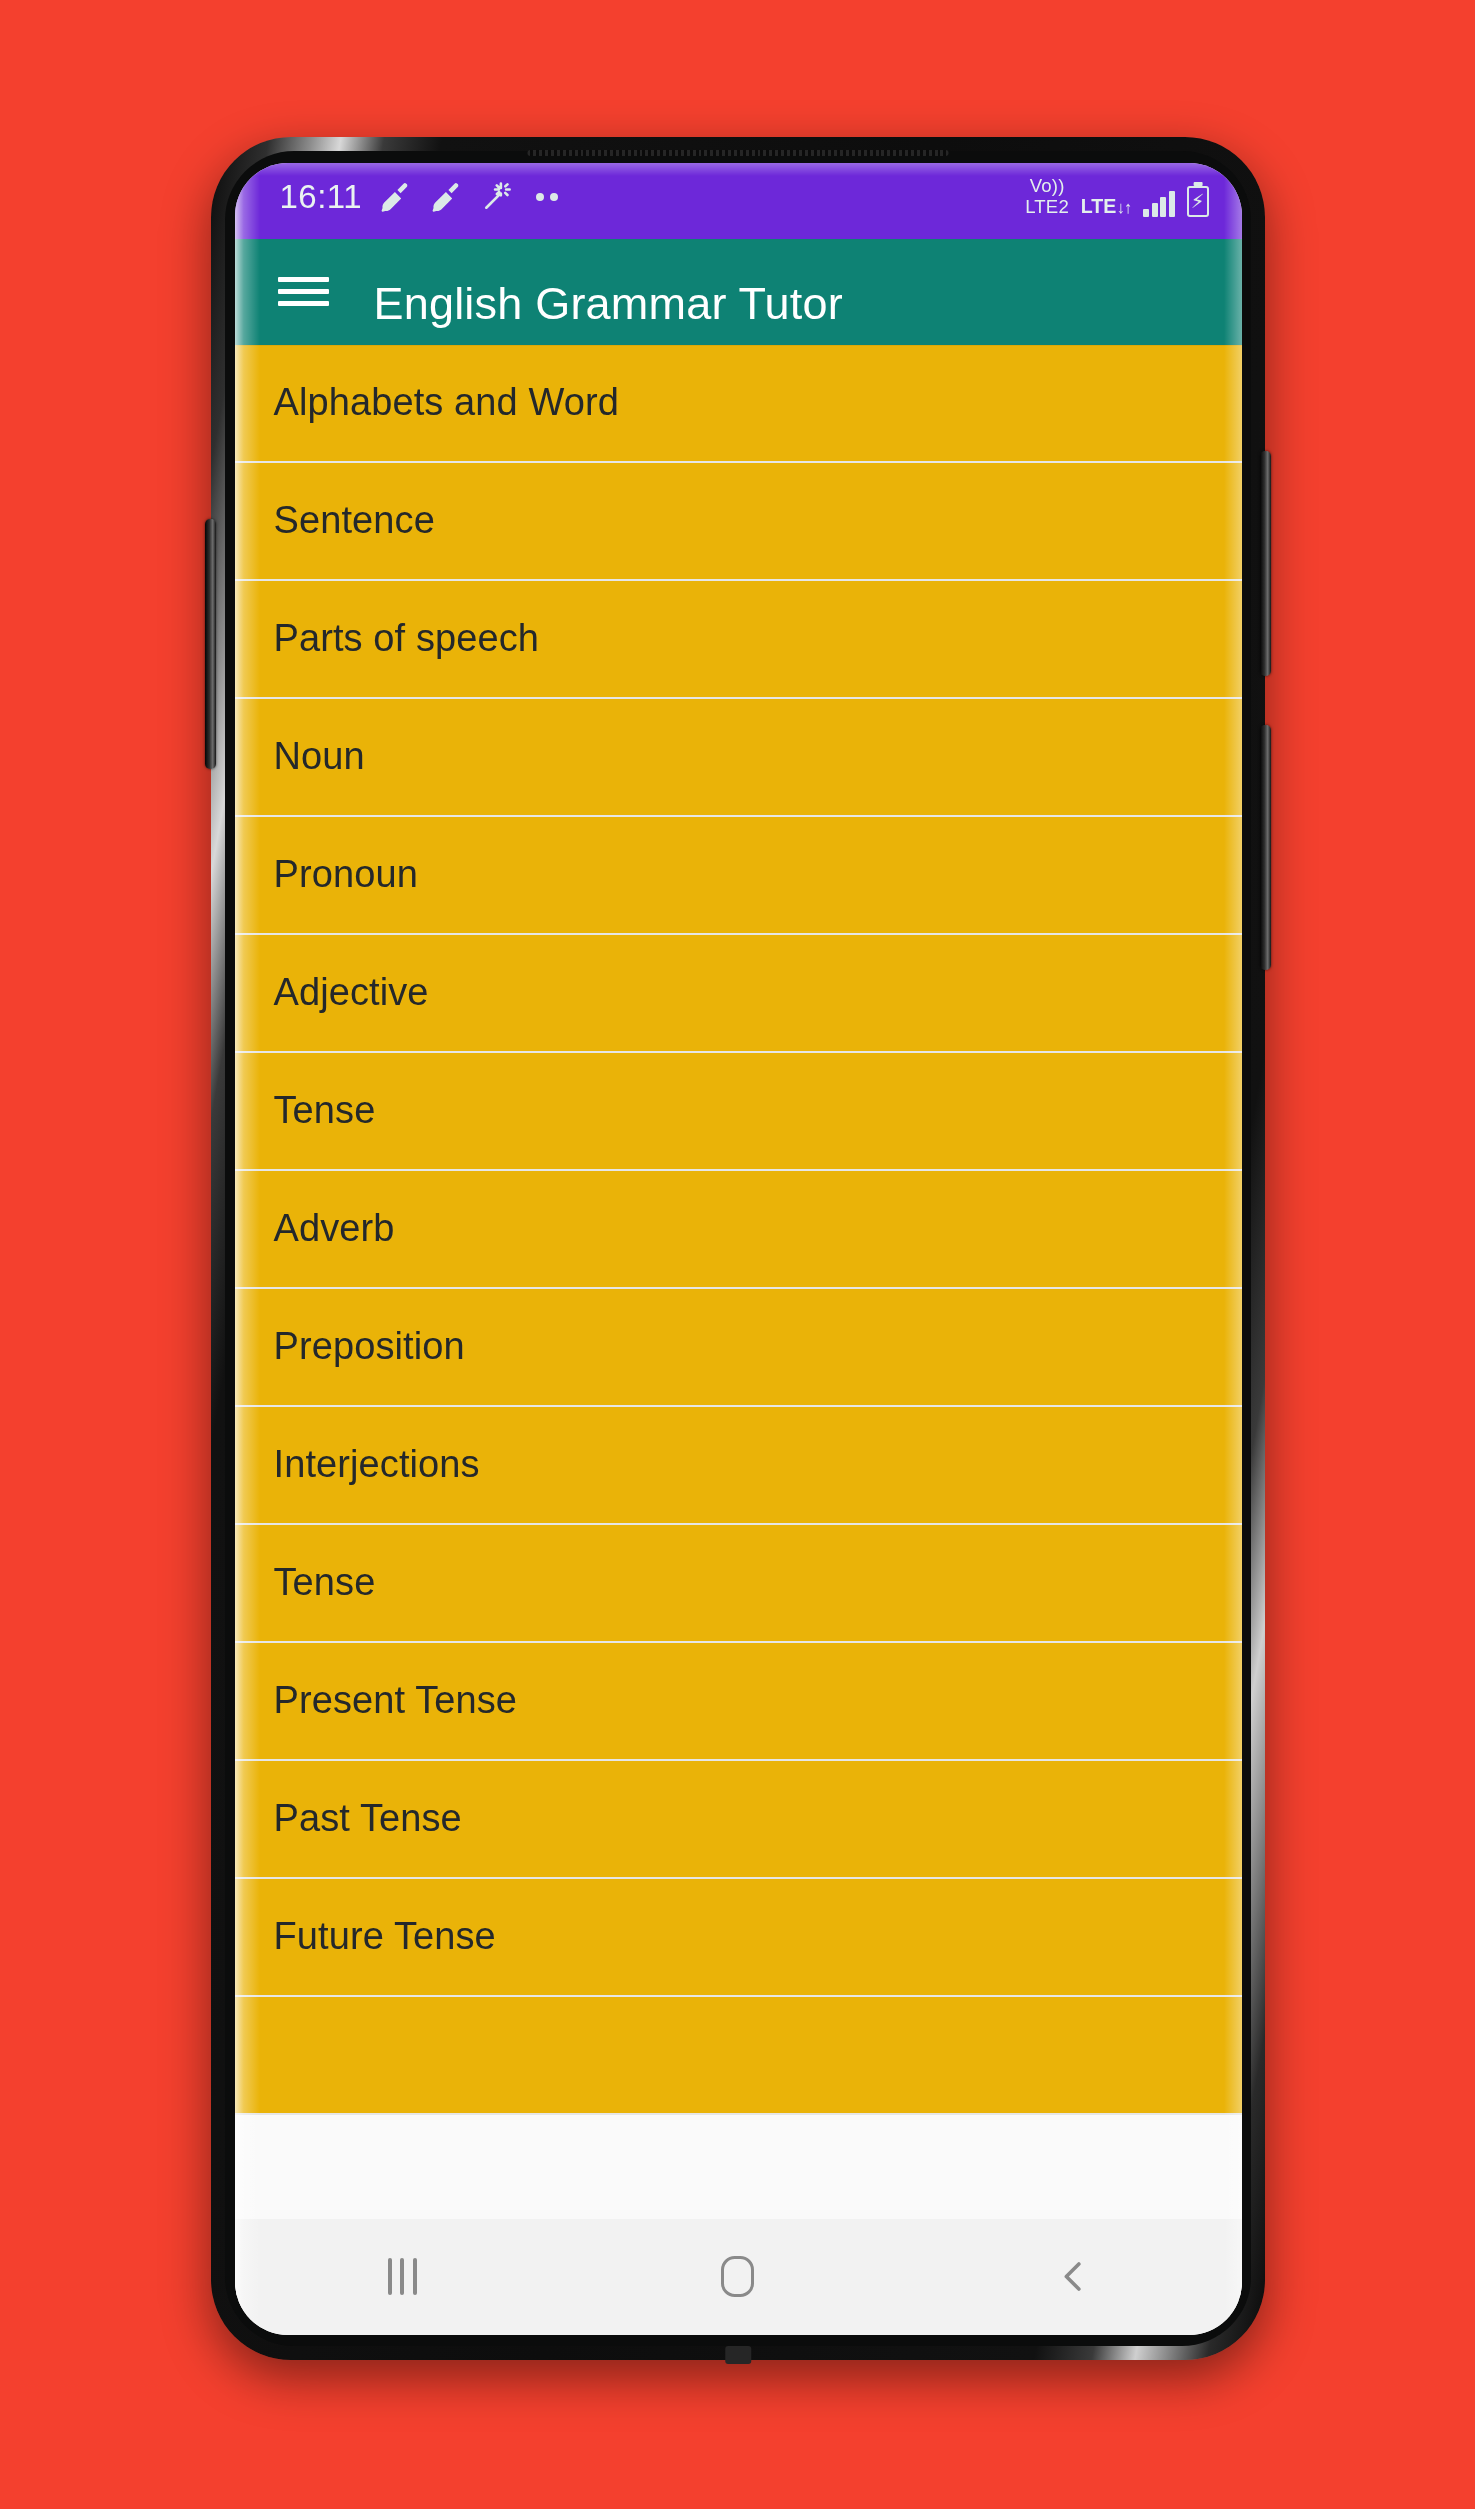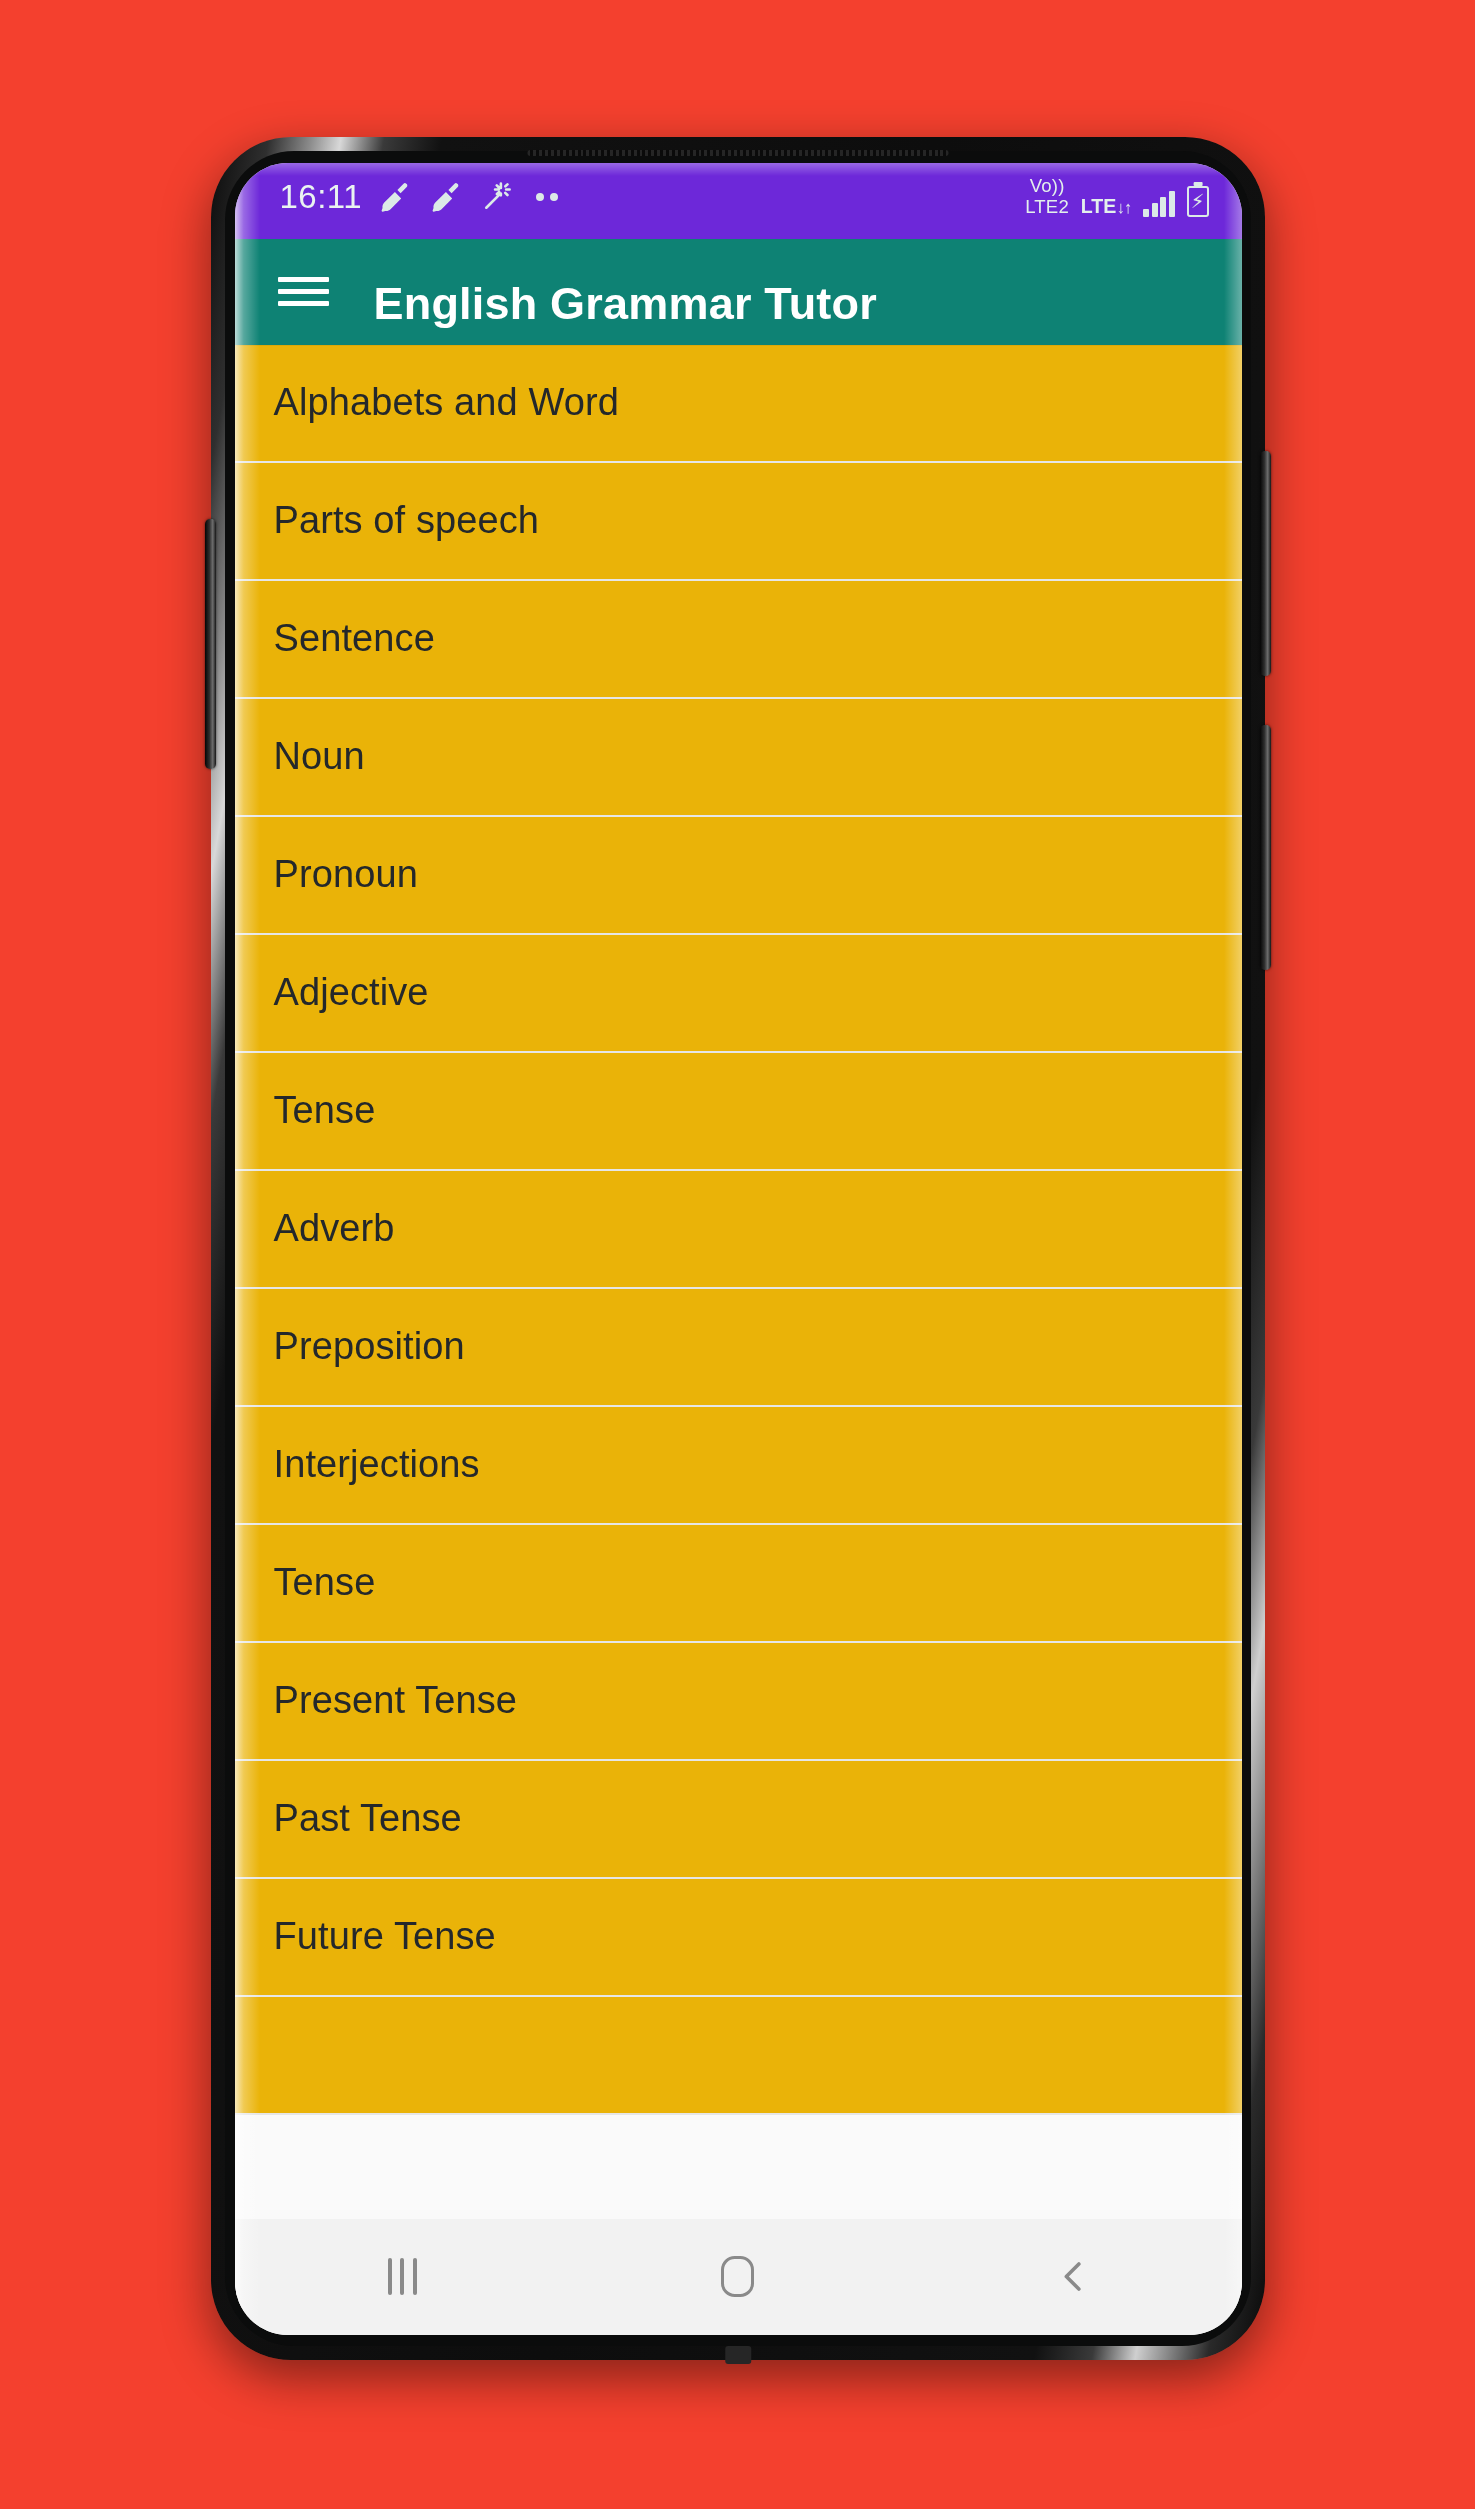--- a/index.html
+++ b/index.html
@@ -246,21 +246,21 @@
     display: block;
     height: 4.9px;
     width: 100%;
     background: #ffffff;
     border-radius: 1px;
   }
   .app-title {
     margin-left: 45px;
     color: #ffffff;
     font-size: 45px;
-    font-weight: 700;
+    font-weight: 400;
     letter-spacing: 0.2px;
     white-space: nowrap;
     margin-top: 25px;
   }
 
   
   .list {
     flex: 1 1 auto;
     background: #fafafa;
     overflow: hidden;
@@ -398,22 +398,22 @@
       <div class="hamburger">
         <i></i>
           <i></i>
           <i></i>
       </div>
       <div class="app-title">English Grammar Tutor</div>
     </div>
 
     <div class="list">
       <div class="list-item">Alphabets and Word</div>
+      <div class="list-item">Sentence</div>
       <div class="list-item">Parts of speech</div>
-      <div class="list-item">Sentence</div>
       <div class="list-item">Noun</div>
       <div class="list-item">Pronoun</div>
       <div class="list-item">Adjective</div>
       <div class="list-item">Tense</div>
       <div class="list-item">Adverb</div>
       <div class="list-item">Preposition</div>
       <div class="list-item">Interjections</div>
       <div class="list-item">Tense</div>
       <div class="list-item">Present Tense</div>
       <div class="list-item">Past Tense</div>

